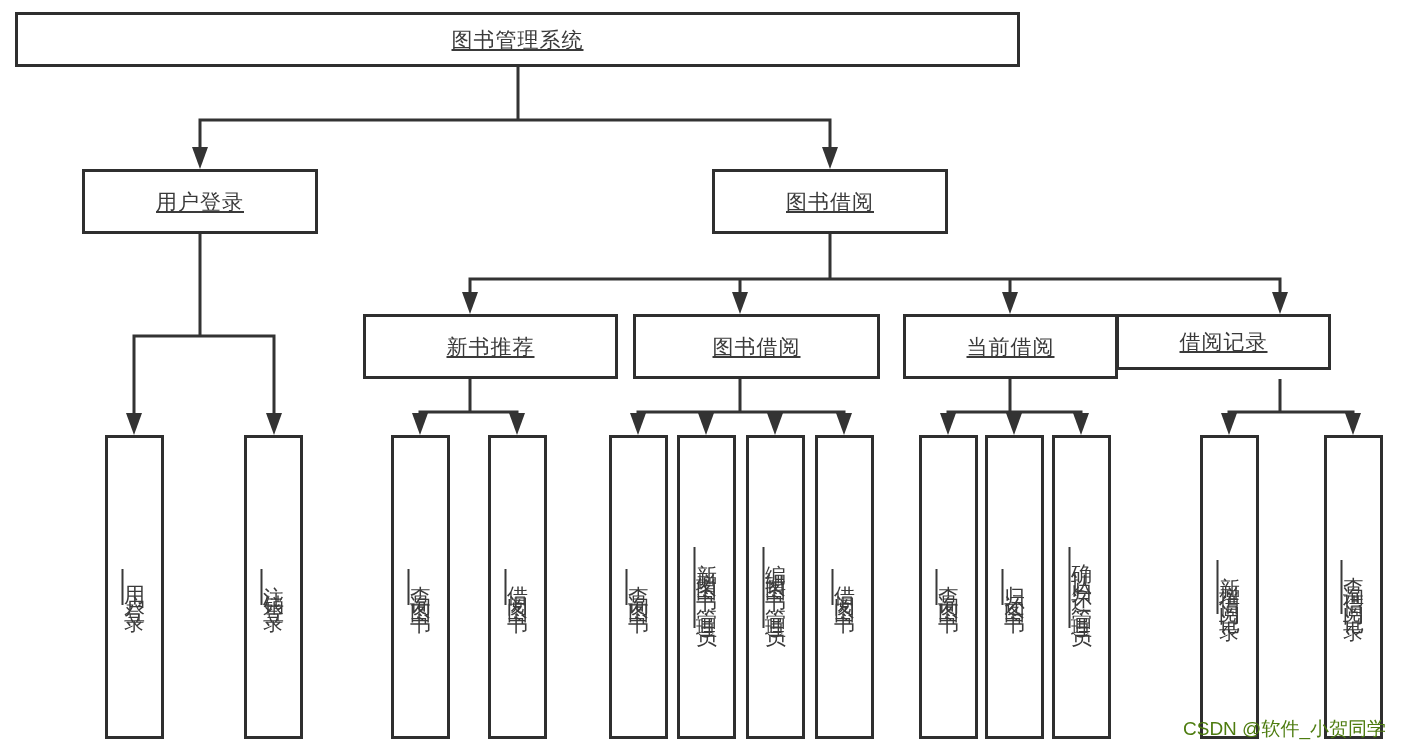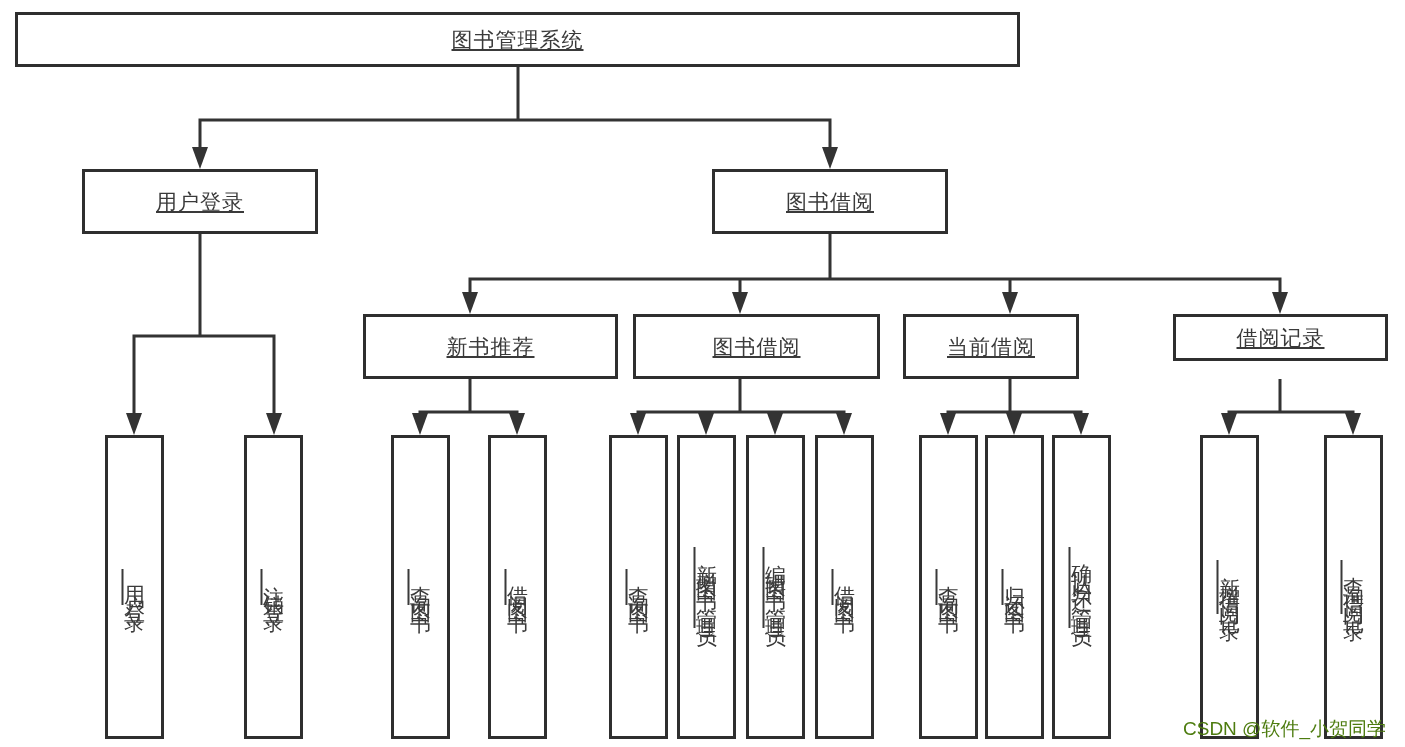--- a/index.html
+++ b/index.html
@@ -88,22 +88,22 @@
     </g>
   </svg>
 
   <div class="box" style="left:15px;top:12px;width:1005px;height:55px">图书管理系统</div>
 
   <div class="box" style="left:82px;top:169px;width:236px;height:65px">用户登录</div>
   <div class="box" style="left:712px;top:169px;width:236px;height:65px">图书借阅</div>
 
   <div class="box" style="left:363px;top:314px;width:255px;height:65px">新书推荐</div>
   <div class="box" style="left:633px;top:314px;width:247px;height:65px">图书借阅</div>
-  <div class="box" style="left:903px;top:314px;width:176px;height:65px">当前借阅</div>
-  <div class="box" style="left:1173px;top:314px;width:215px;height:47px">借阅记录</div>
+  <div class="box" style="left:903px;top:314px;width:215px;height:65px">当前借阅</div>
+  <div class="box" style="left:1116px;top:314px;width:215px;height:56px">借阅记录</div>
 
   <div class="box leaf" style="left:105px">
     <span class="vtext">用户登录</span>
   </div>
   <div class="box leaf" style="left:244px">
     <span class="vtext">注销登录</span>
   </div>
 
   <div class="box leaf" style="left:391px">
     <span class="vtext">查询图书</span>

